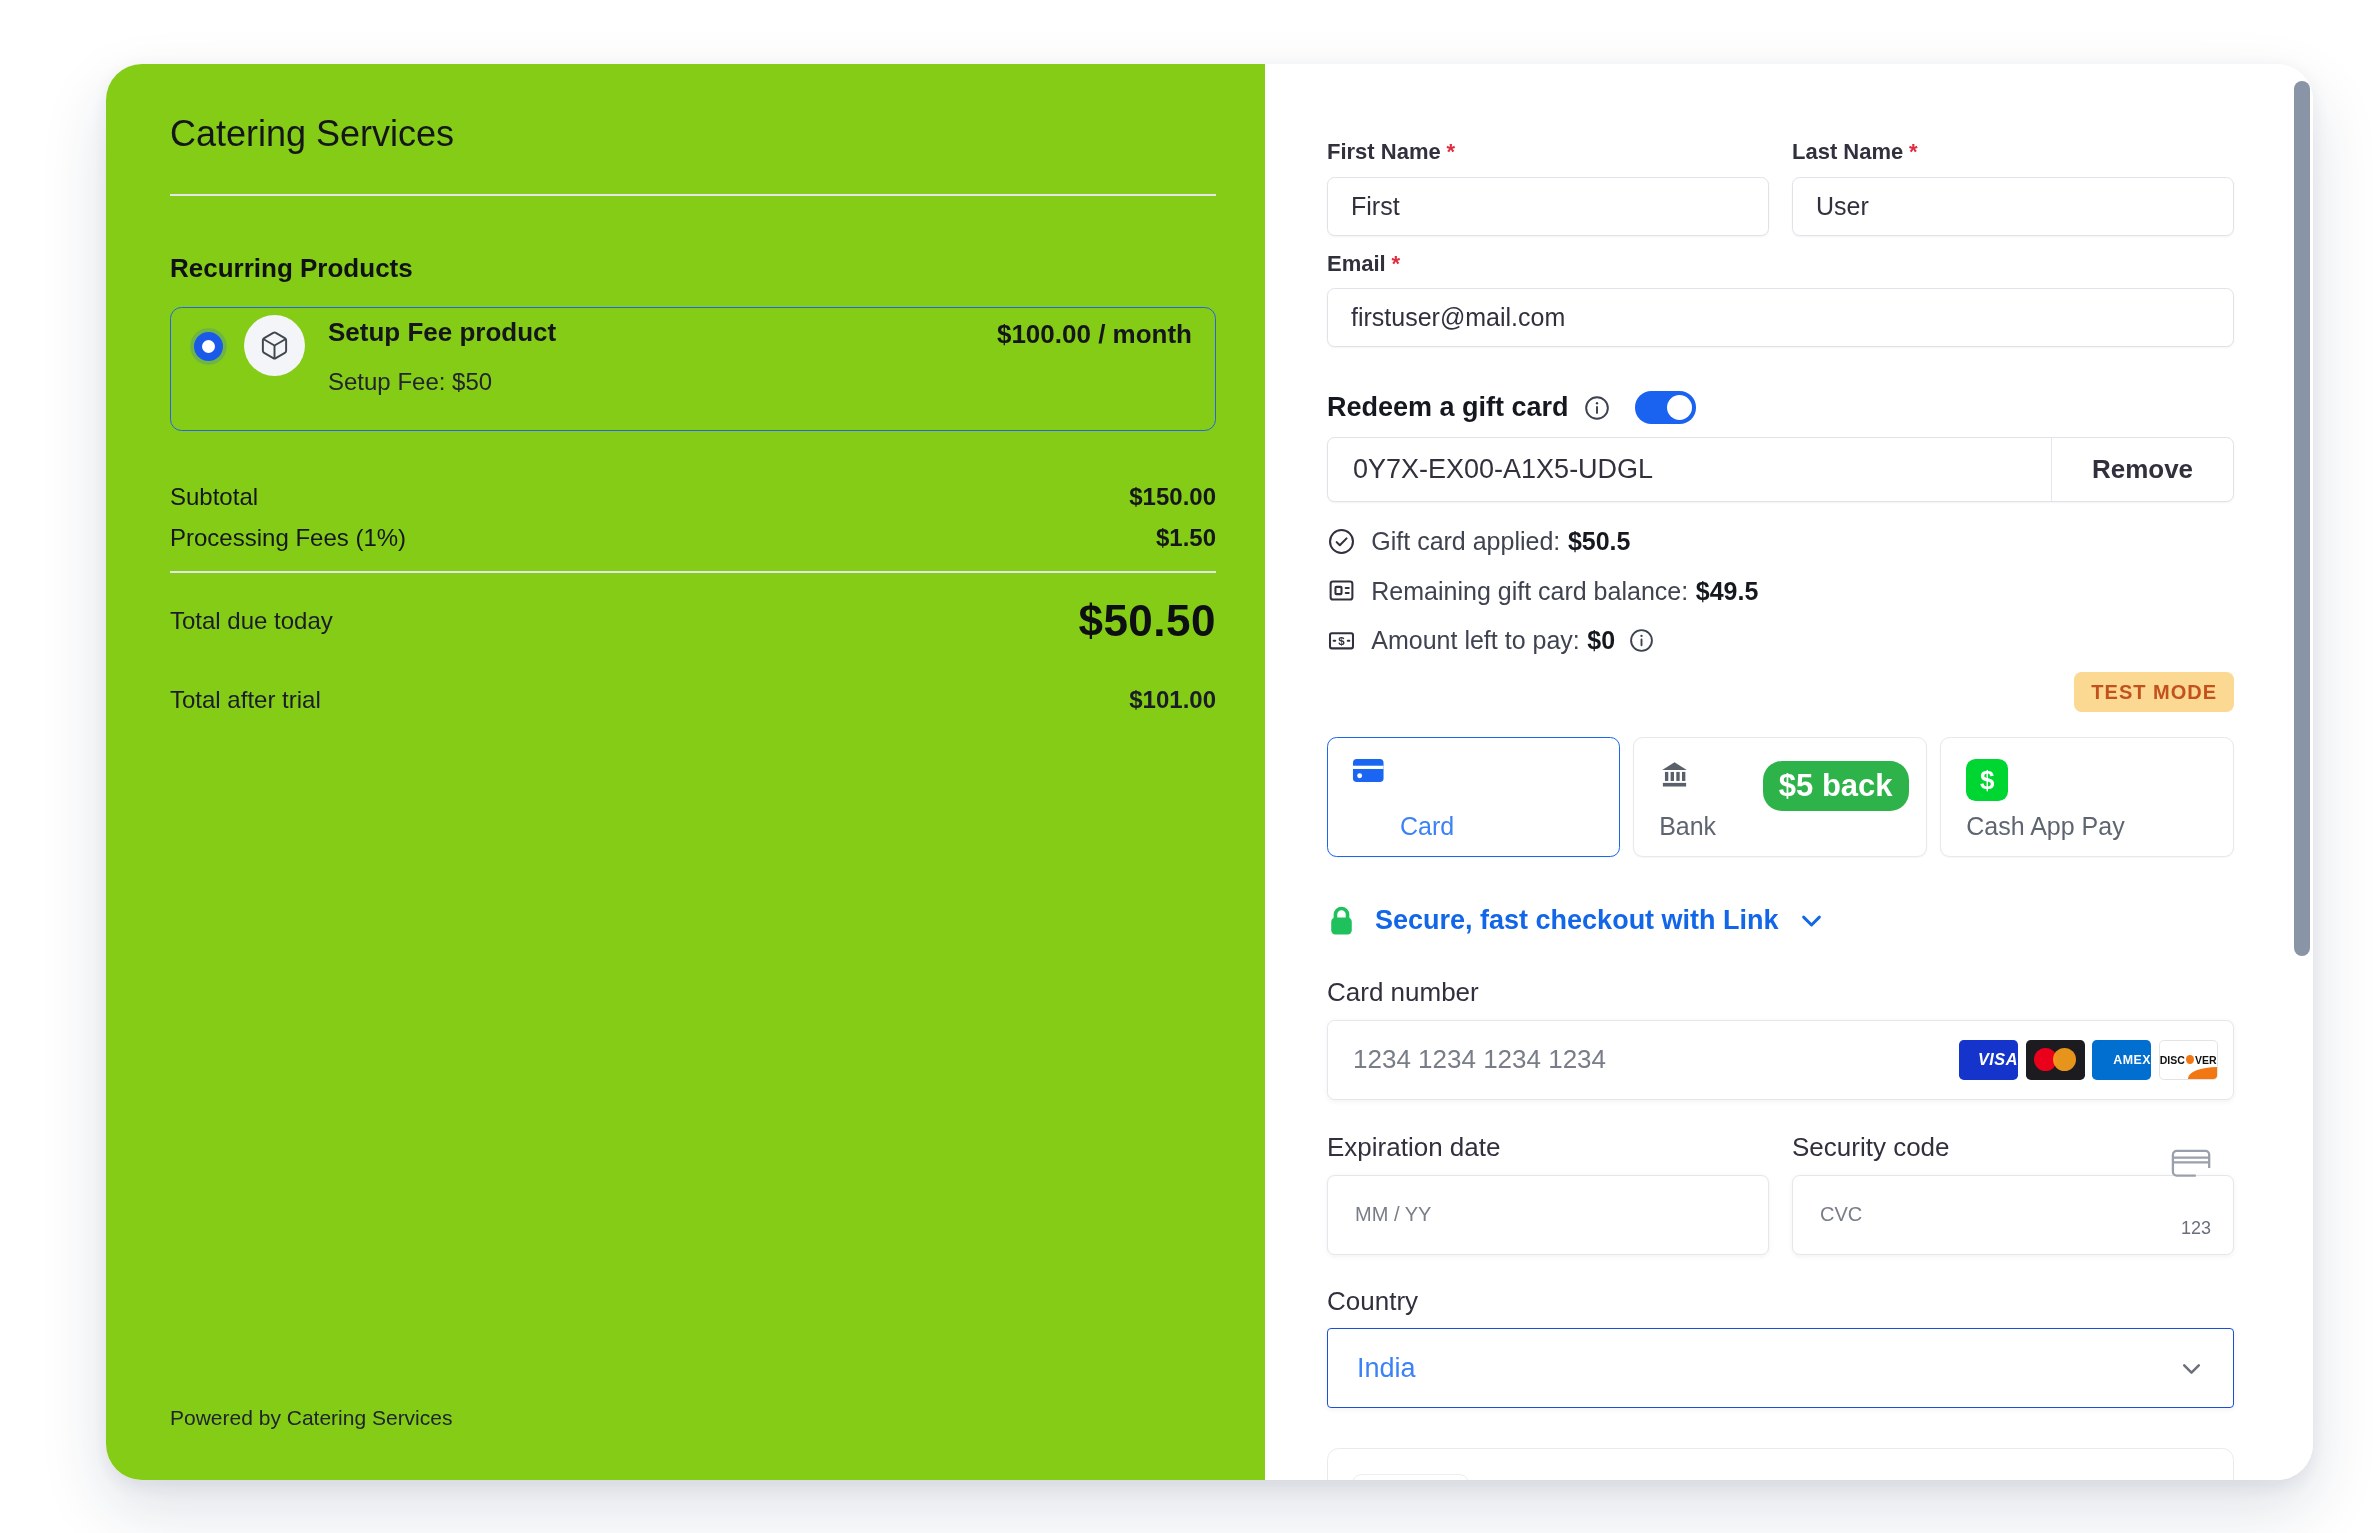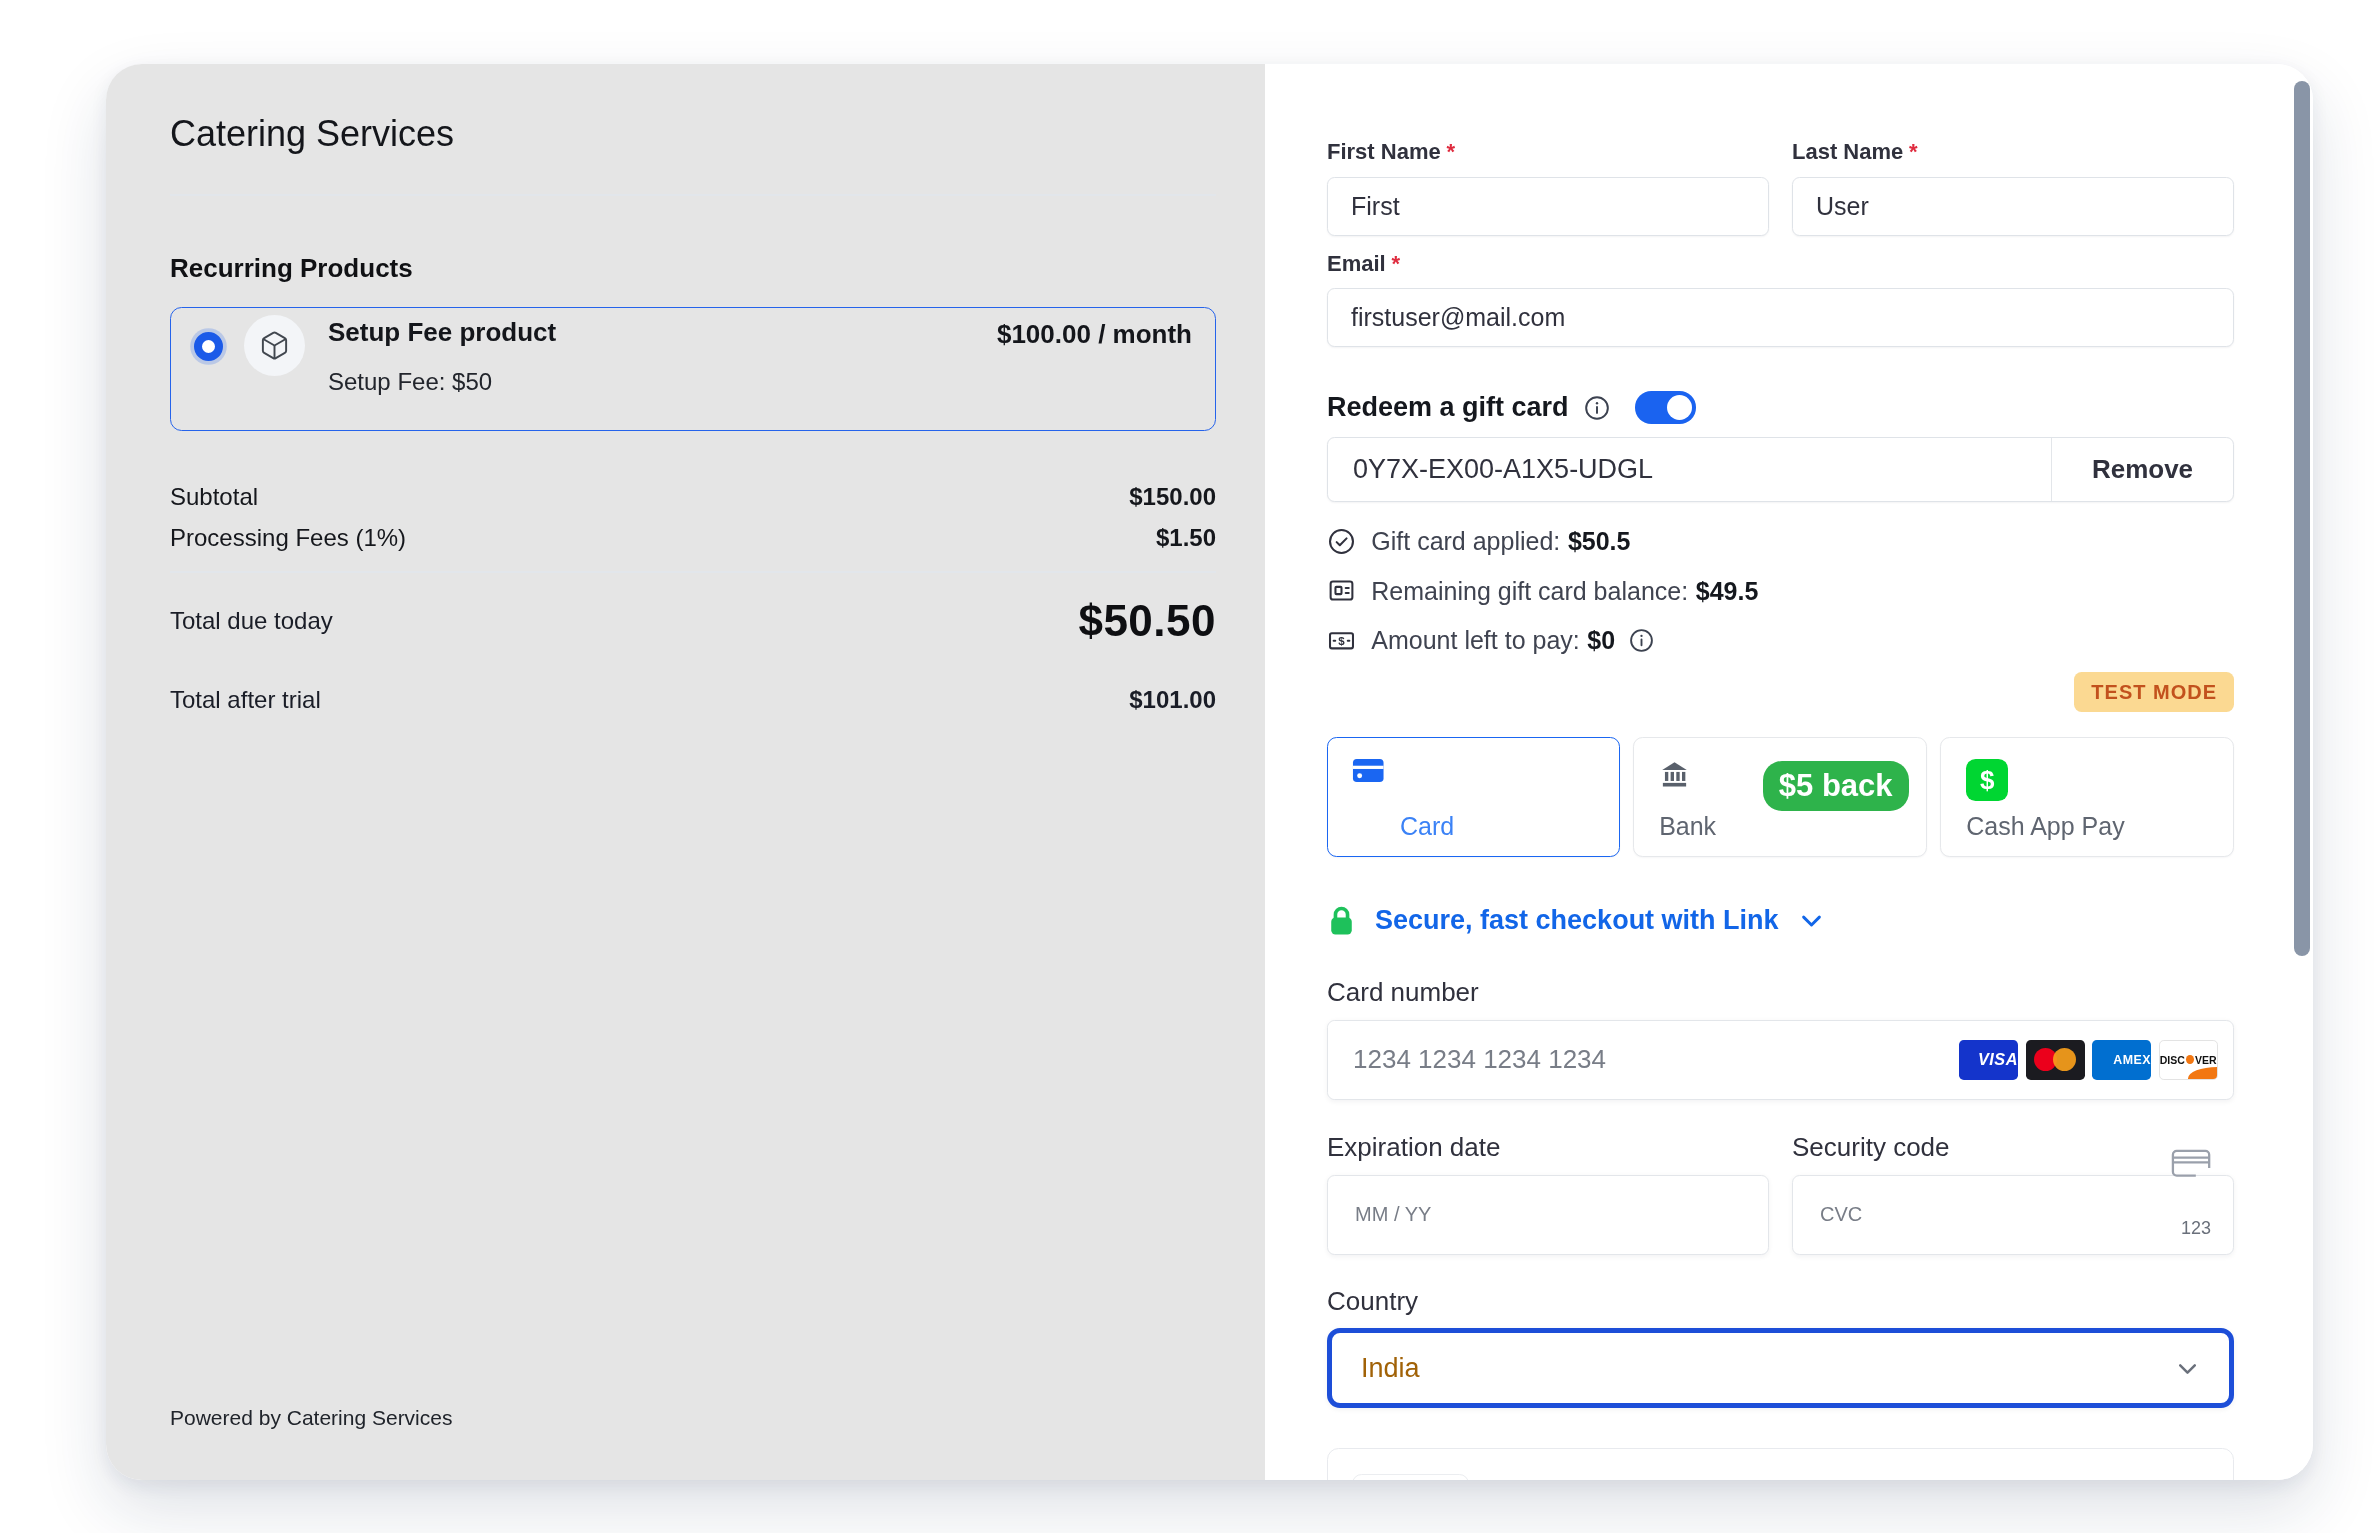--- a/index.html
+++ b/index.html
@@ -8,21 +8,21 @@
     width:2376px; height:1533px; position:relative; overflow:hidden;
     font-family:"Liberation Sans","DejaVu Sans",sans-serif; color:#1a1d27;
   }
   .card{
     position:absolute; left:106px; top:64px; width:2207px; height:1416px;
     background:#ffffff; border-radius:36px; display:flex; overflow:hidden;
     box-shadow:0 29px 67px rgba(23,42,79,.14), 0 5.7px 17px rgba(23,42,79,.07);
   }
   
   .summary{
-    width:1159px; flex-shrink:0; background:#e5e5e5;
+    width:1159px; flex-shrink:0; background:#84cc16;
     padding:48px 49px 0 64px; position:relative;
   }
   .merchant-title{ font-size:36px; font-weight:500; line-height:44px; color:#14161b; }
   .l-divider{ height:1.9px; background:#e2e6eb; margin-top:38px; }
   .section-heading{ font-size:26px; font-weight:700; margin-top:57px; color:#101114; }
   .product{
     margin-top:23px; height:124px; border:1.9px solid #2563eb; border-radius:11.5px;
     display:flex; align-items:flex-start; padding:0 23px; cursor:pointer;
   }
   .radio{
@@ -144,23 +144,23 @@
     width:100%; height:80px; border:1px solid #e3e6ea; border-radius:7.6px; background:#fff;
     padding:0 27px; font-size:20px; color:#30313d; outline:none; font-family:inherit;
     box-shadow:0 1.9px 4.8px rgba(16,24,40,.05);
   }
   .cvc-wrap{ position:relative; }
   .cvc-wrap .sinput{ padding-right:55px; }
   .cvc-ic{ position:absolute; right:21px; top:15.3px; }
   .cvc-123{ position:absolute; right:23px; bottom:15.3px; font-size:18px; color:#6a707b; background:#fff; padding-left:2.9px; }
   .country-label{ margin-top:31px; }
   .select{
-    margin-top:11.5px; height:80px; border:5px solid #1d4ed8; border-radius:13px; background:#fff;
+    margin-top:11.5px; height:80px; border:1px solid #1d4ed8; border-radius:4px; background:#fff;
     display:flex; align-items:center; justify-content:space-between; padding:0 29px;
-    font-size:27px; color:#a16207; cursor:pointer; box-shadow:0 1.9px 4.8px rgba(16,24,40,.05);
+    font-size:27px; color:#3b82f6; cursor:pointer; box-shadow:0 1.9px 4.8px rgba(16,24,40,.05);
   }
   .partial{
     margin-top:40px; border:1px solid #e8eaee; border-radius:11.5px; height:86px; padding:25px 0 0 24px;
   }
   .partial-chip{ width:117px; height:59px; border:1px solid #ebedf0; border-radius:9.6px; }
 
   .scroll-thumb{
     position:absolute; left:2294px; top:81px; width:16.3px; height:875px;
     border-radius:8.6px; background:#8995a7; cursor:pointer;
   }

